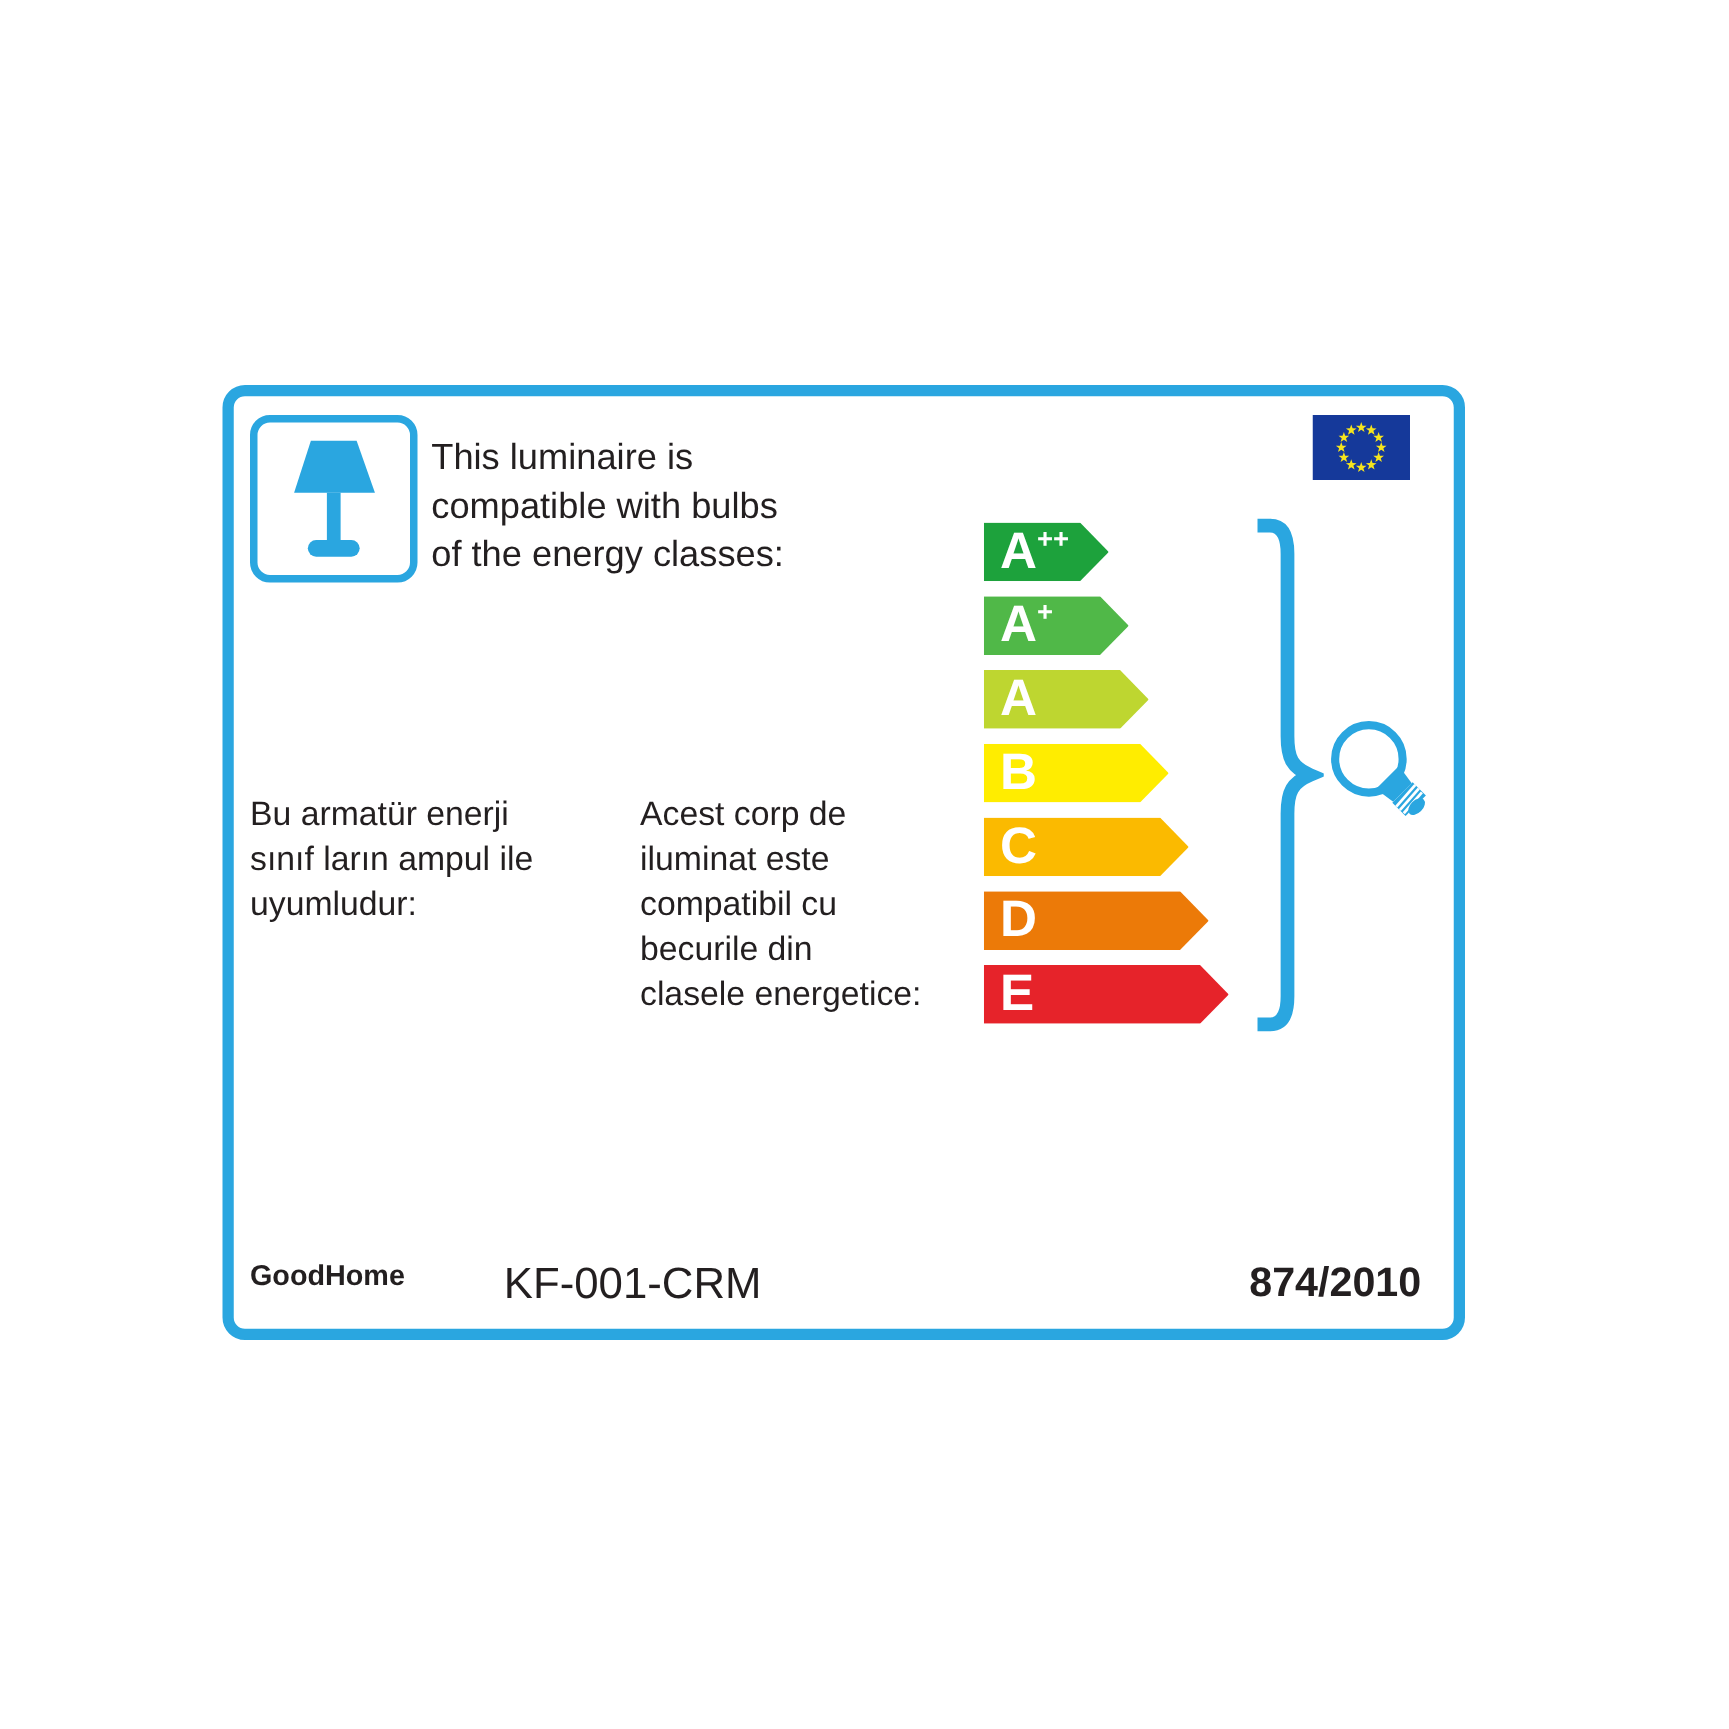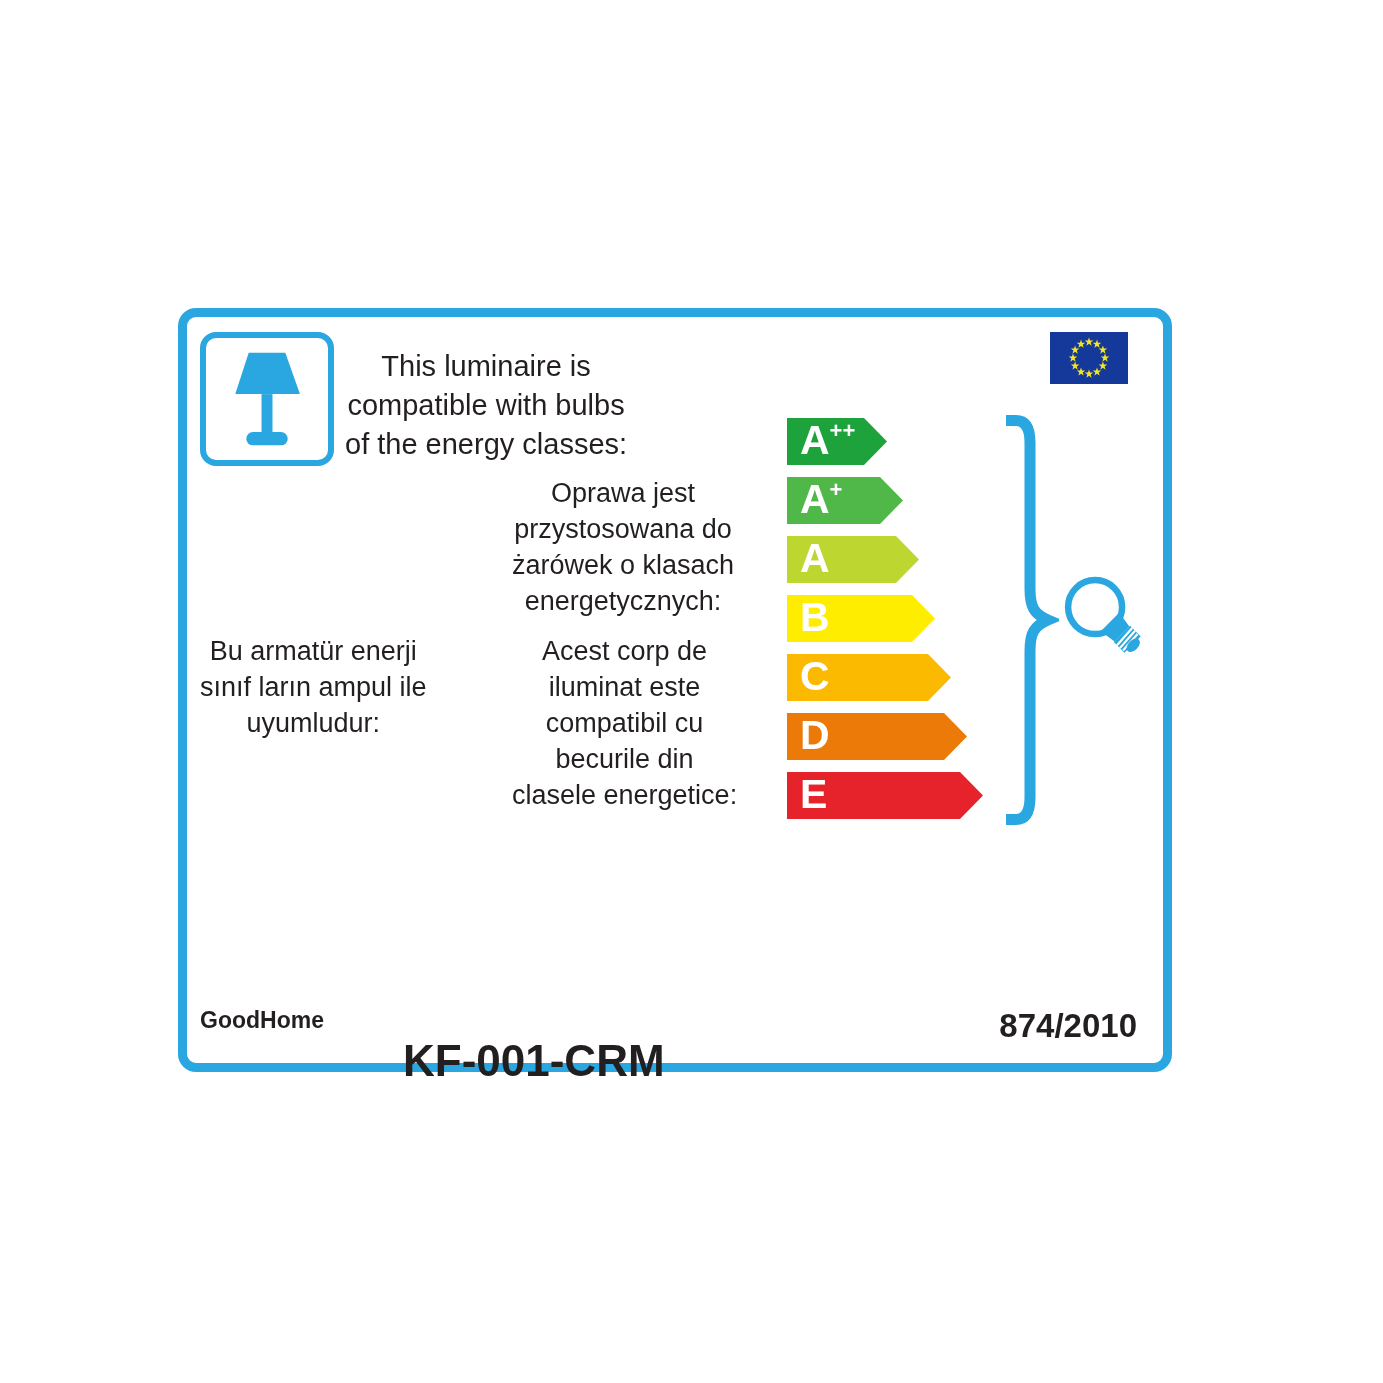--- a/index.html
+++ b/index.html
@@ -9,59 +9,55 @@
     --eu-star:#f5e41e;
   }
   *{box-sizing:border-box;margin:0;padding:0;}
   body{background:#ffffff;font-family:"Liberation Sans",sans-serif;color:var(--ink);}
   .canvas{position:relative;width:1383px;height:1383px;background:#ffffff;overflow:hidden;}
   .label{position:absolute;left:178px;top:308px;width:994px;height:764px;
          border:9px solid var(--accent);border-radius:18px;background:#ffffff;}
   .lamp-box{position:absolute;left:13px;top:15px;width:134px;height:134px;
             border:6px solid var(--accent);border-radius:16px;}
   .lamp-box svg{position:absolute;left:0;top:0;width:100%;height:100%;}
-  .statement{position:absolute;white-space:pre-line;font-size:27px;line-height:36px;color:var(--ink);text-align:center;}
+  .statement{position:absolute;white-space:pre-line;font-size:27px;line-height:36px;color:var(--ink);}
   .statement.en{left:158px;top:30px;font-size:29px;line-height:39px;}
   .statement.fr{left:13px;top:158px;}
   .statement.pl{left:325px;top:158px;}
   .statement.tr{left:13px;top:316px;}
   .statement.ro{left:325px;top:316px;}
   .eu-flag{position:absolute;left:863px;top:15px;width:78px;height:52px;}
   .arrows{position:absolute;left:600px;top:101px;}
   .arrow{height:47px;margin-bottom:12px;clip-path:polygon(0 0,calc(100% - 23px) 0,100% 50%,calc(100% - 23px) 100%,0 100%);
          padding-left:13px;line-height:45px;}
   .letter{color:#ffffff;font-weight:bold;font-size:41px;letter-spacing:0;}
   .letter sup{font-size:22px;vertical-align:16px;line-height:0;font-weight:bold;}
   .brace{position:absolute;left:814px;top:97px;width:58px;height:412px;}
   .bulb{position:absolute;left:862px;top:250px;width:122px;height:122px;}
   .footer-brand{position:absolute;left:13px;top:690px;font-size:23px;font-weight:bold;}
-  .footer-model{position:absolute;left:216px;top:690px;font-size:44px;font-weight:bold;margin-top:29px;}
+  .footer-model{position:absolute;left:216px;top:690px;font-size:35px;font-weight:normal;}
   .footer-reg{position:absolute;right:26px;top:690px;font-size:33px;font-weight:bold;}
 </style>
 </head>
 <body>
 
 <div class="canvas">
   <div class="label">
 
     <div class="lamp-box">
       <svg viewBox="0 0 100 100" aria-hidden="true">
         <polygon points="35,12 65,12 77,46 24,46" fill="var(--accent)"></polygon>
         <rect x="45.5" y="46" width="9" height="34" fill="var(--accent)"></rect>
         <rect x="33" y="77" width="34" height="11" rx="5.5" fill="var(--accent)"></rect>
       </svg>
     </div>
 
     <div class="statement en">This luminaire is
 compatible with bulbs
 of the energy classes:</div>
-    <div class="statement pl">Oprawa jest
-przystosowana do
-żarówek o klasach
-energetycznych:</div>
     <div class="statement tr">Bu armatür enerji
 sınıf ların ampul ile
 uyumludur:</div>
     <div class="statement ro">Acest corp de
 iluminat este
 compatibil cu
 becurile din
 clasele energetice:</div>
 
     <svg class="eu-flag" viewBox="0 0 78 52" aria-hidden="true">

